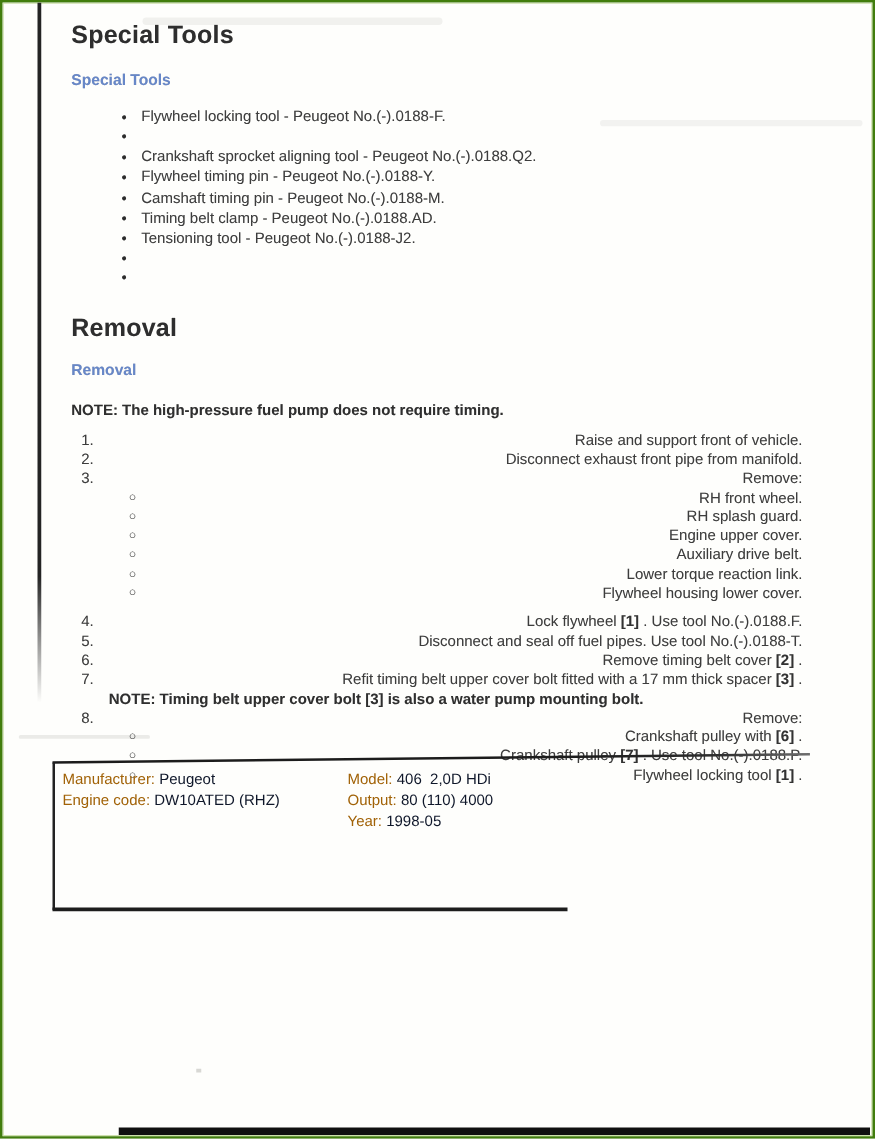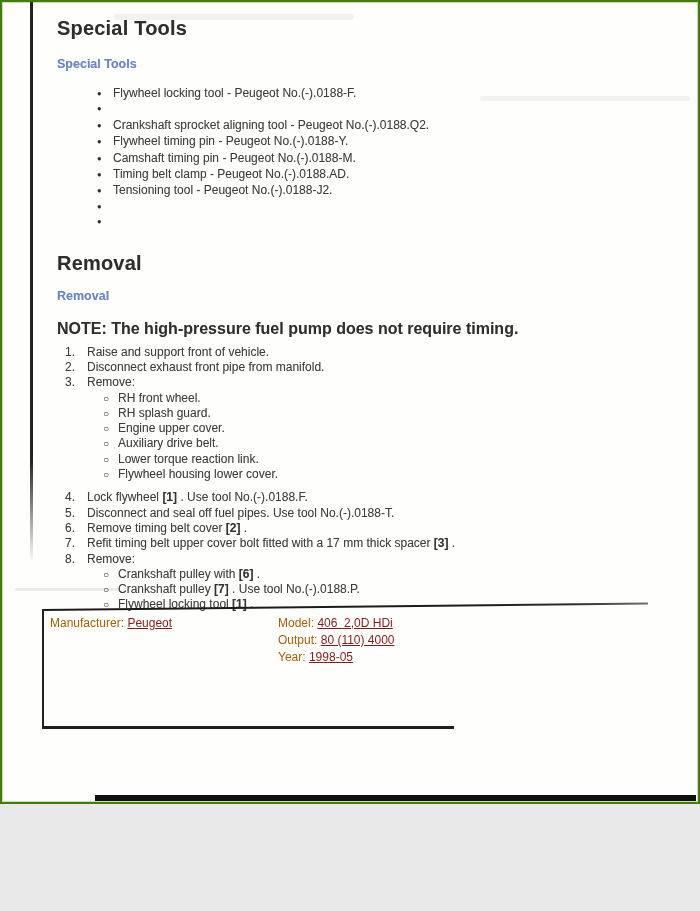--- a/index.html
+++ b/index.html
@@ -1,18 +1,18 @@
 <!DOCTYPE html>
 <html><head>
 <meta charset="utf-8">
 <style>
   html,body{margin:0;padding:0;background:#e9e9e9;}
   .page{
     position:relative;
-    width:700px;height:804px;
+    width:700px;height:911px;
     box-sizing:border-box;
     background:#fefefc;
     border:2px solid #417d0d;
     box-shadow:inset 0 0 0 1px #cde0ab;
     overflow:hidden;
     font-family:"Liberation Sans","DejaVu Sans",sans-serif;
     color:#3d3d3d;
   }
   .margin-line{
     position:absolute;left:28px;top:0;width:3px;height:560px;
@@ -31,46 +31,46 @@
   }
   .sub.second{margin-top:14px;}
   ul.tools{
     list-style:none;margin:14px 0 0 0;padding:0;
     font-size:12px;line-height:15.4px;color:#3d3d3d;
   }
   ul.tools li{display:flex;align-items:baseline;}
   .blt{margin-left:40px;width:16px;font-size:7.5px;flex:none;transform:translateY(-1px);color:#2c2c2c;}
   h1.removal{margin-top:20px;}
   .note{
-    margin-top:17px;font-size:16px;line-height:15px;font-weight:700;color:#2f2f2f;
+    margin-top:17px;font-size:12px;line-height:15px;font-weight:700;color:#2f2f2f;
   }
   .steps{
     margin:9px 0 0 8px;font-size:12px;line-height:15.3px;color:#3d3d3d;
   }
   .step{display:flex;}
   .step.gap{margin-top:8px;}
   .num{width:22px;flex:none;}
-  .stxt{flex:1;}
+  .stxt{flex:1;text-align:right;}
   .bold{font-weight:700;color:#333;}
   .step-note{margin-left:22px;font-weight:700;color:#2f2f2f;}
   .substep{display:flex;margin-left:38px;}
   .circ{width:15px;flex:none;font-size:10px;color:#4a4a4a;}
   
   .box-top{
     position:absolute;left:40px;top:607px;width:606px;height:2px;
     background:linear-gradient(to right,#1c1c1c 70%,#2e2e2e 88%,#6e6e6e);
     transform:rotate(-0.62deg);transform-origin:0 50%;
   }
   .box-left{position:absolute;left:40px;top:608px;width:2px;height:118px;background:#222;}
   .box-bottom{position:absolute;left:40px;top:724px;width:412px;height:3px;background:#1d1d1d;}
   .box-col{position:absolute;top:613px;font-size:12px;line-height:17px;}
   .box-col.c1{left:48px;}
   .box-col.c2{left:276px;}
   .lbl{font-weight:400;color:#a16207;}
-  .val{color:#7f1d1d;white-space:pre;text-decoration:underline;}
+  .val{color:#0f172a;white-space:pre;}
   .scan-bar{position:absolute;left:93px;right:2px;bottom:1px;height:6px;background:#101010;}
   .smudge{position:absolute;pointer-events:none;}
   .sm1{left:112px;top:12px;width:240px;height:6px;background:#f1f1ee;border-radius:3px;}
   .sm2{left:478px;top:94px;width:210px;height:5px;background:#f2f2f0;border-radius:3px;}
   .sm3{left:13px;top:586px;width:105px;height:3px;background:#ebebe8;border-radius:2px;}
   .sm4{left:155px;top:853px;width:4px;height:3px;background:#d8d8d4;}
 </style>
 </head>
 <body>
 
@@ -172,20 +172,21 @@
           <span class="stxt"><span>Disconnect and seal off fuel pipes. Use tool No.(-).0188-T.</span></span>
         </div>
         <div class="step">
           <span class="num">6.</span>
           <span class="stxt"><span>Remove timing belt cover </span><span class="bold">[2]</span><span> .</span></span>
         </div>
         <div class="step">
           <span class="num">7.</span>
           <span class="stxt"><span>Refit timing belt upper cover bolt fitted with a 17 mm thick spacer </span><span class="bold">[3]</span><span> .</span></span>
         </div>
+        <div class="step-note">NOTE: Timing belt upper cover bolt [3] is also a water pump mounting bolt.</div>
         <div class="step">
           <span class="num">8.</span>
           <span class="stxt"><span>Remove:</span></span>
         </div>
         <div class="substep">
           <span class="circ">○</span>
           <span class="stxt"><span>Crankshaft pulley with </span><span class="bold">[6]</span><span> .</span></span>
         </div>
         <div class="substep">
           <span class="circ">○</span>
@@ -197,20 +198,21 @@
         </div>
       </div>
   </div>
 
   <div class="box-top"></div>
   <div class="box-left"></div>
   <div class="box-bottom"></div>
 
   <div class="box-col c1">
     <div><span class="lbl">Manufacturer:</span> <span class="val">Peugeot</span></div>
+    <div><span class="lbl">Engine code:</span> <span class="val">DW10ATED (RHZ)</span></div>
   </div>
   <div class="box-col c2">
     <div><span class="lbl">Model:</span> <span class="val">406  2,0D HDi</span></div>
     <div><span class="lbl">Output:</span> <span class="val">80 (110) 4000</span></div>
     <div><span class="lbl">Year:</span> <span class="val">1998-05</span></div>
   </div>
 
   <div class="scan-bar"></div>
 </div>
 

